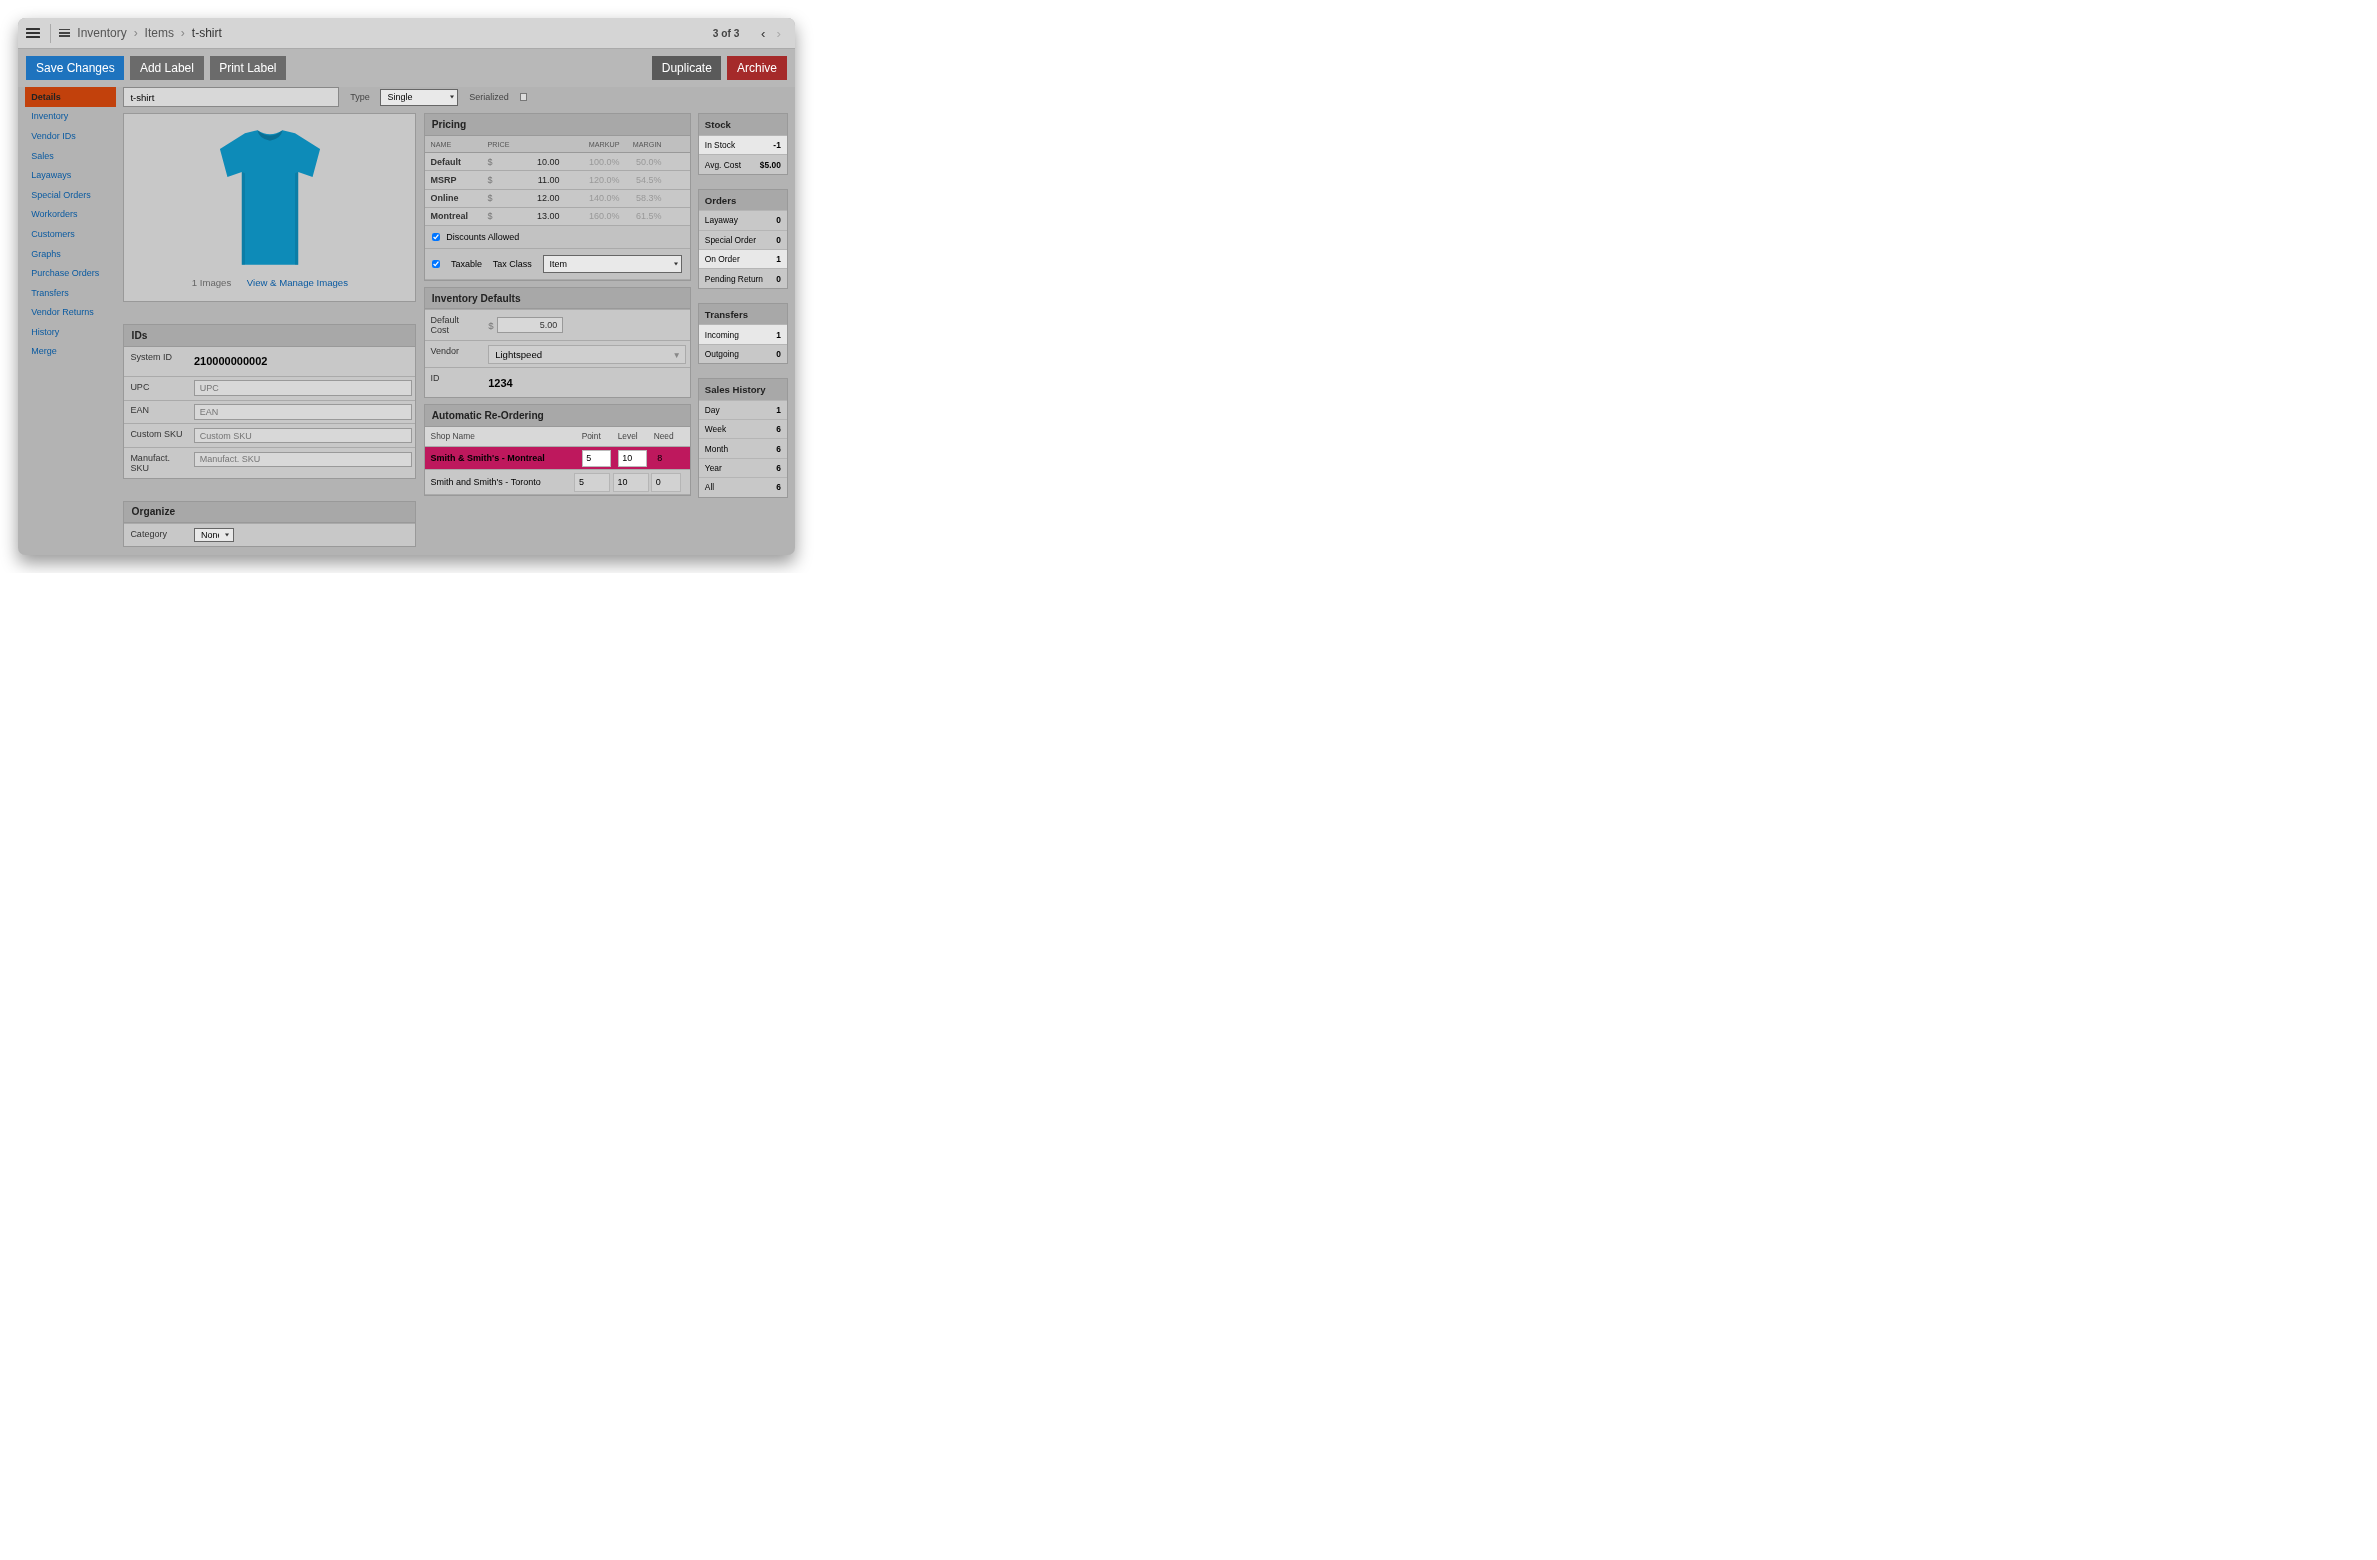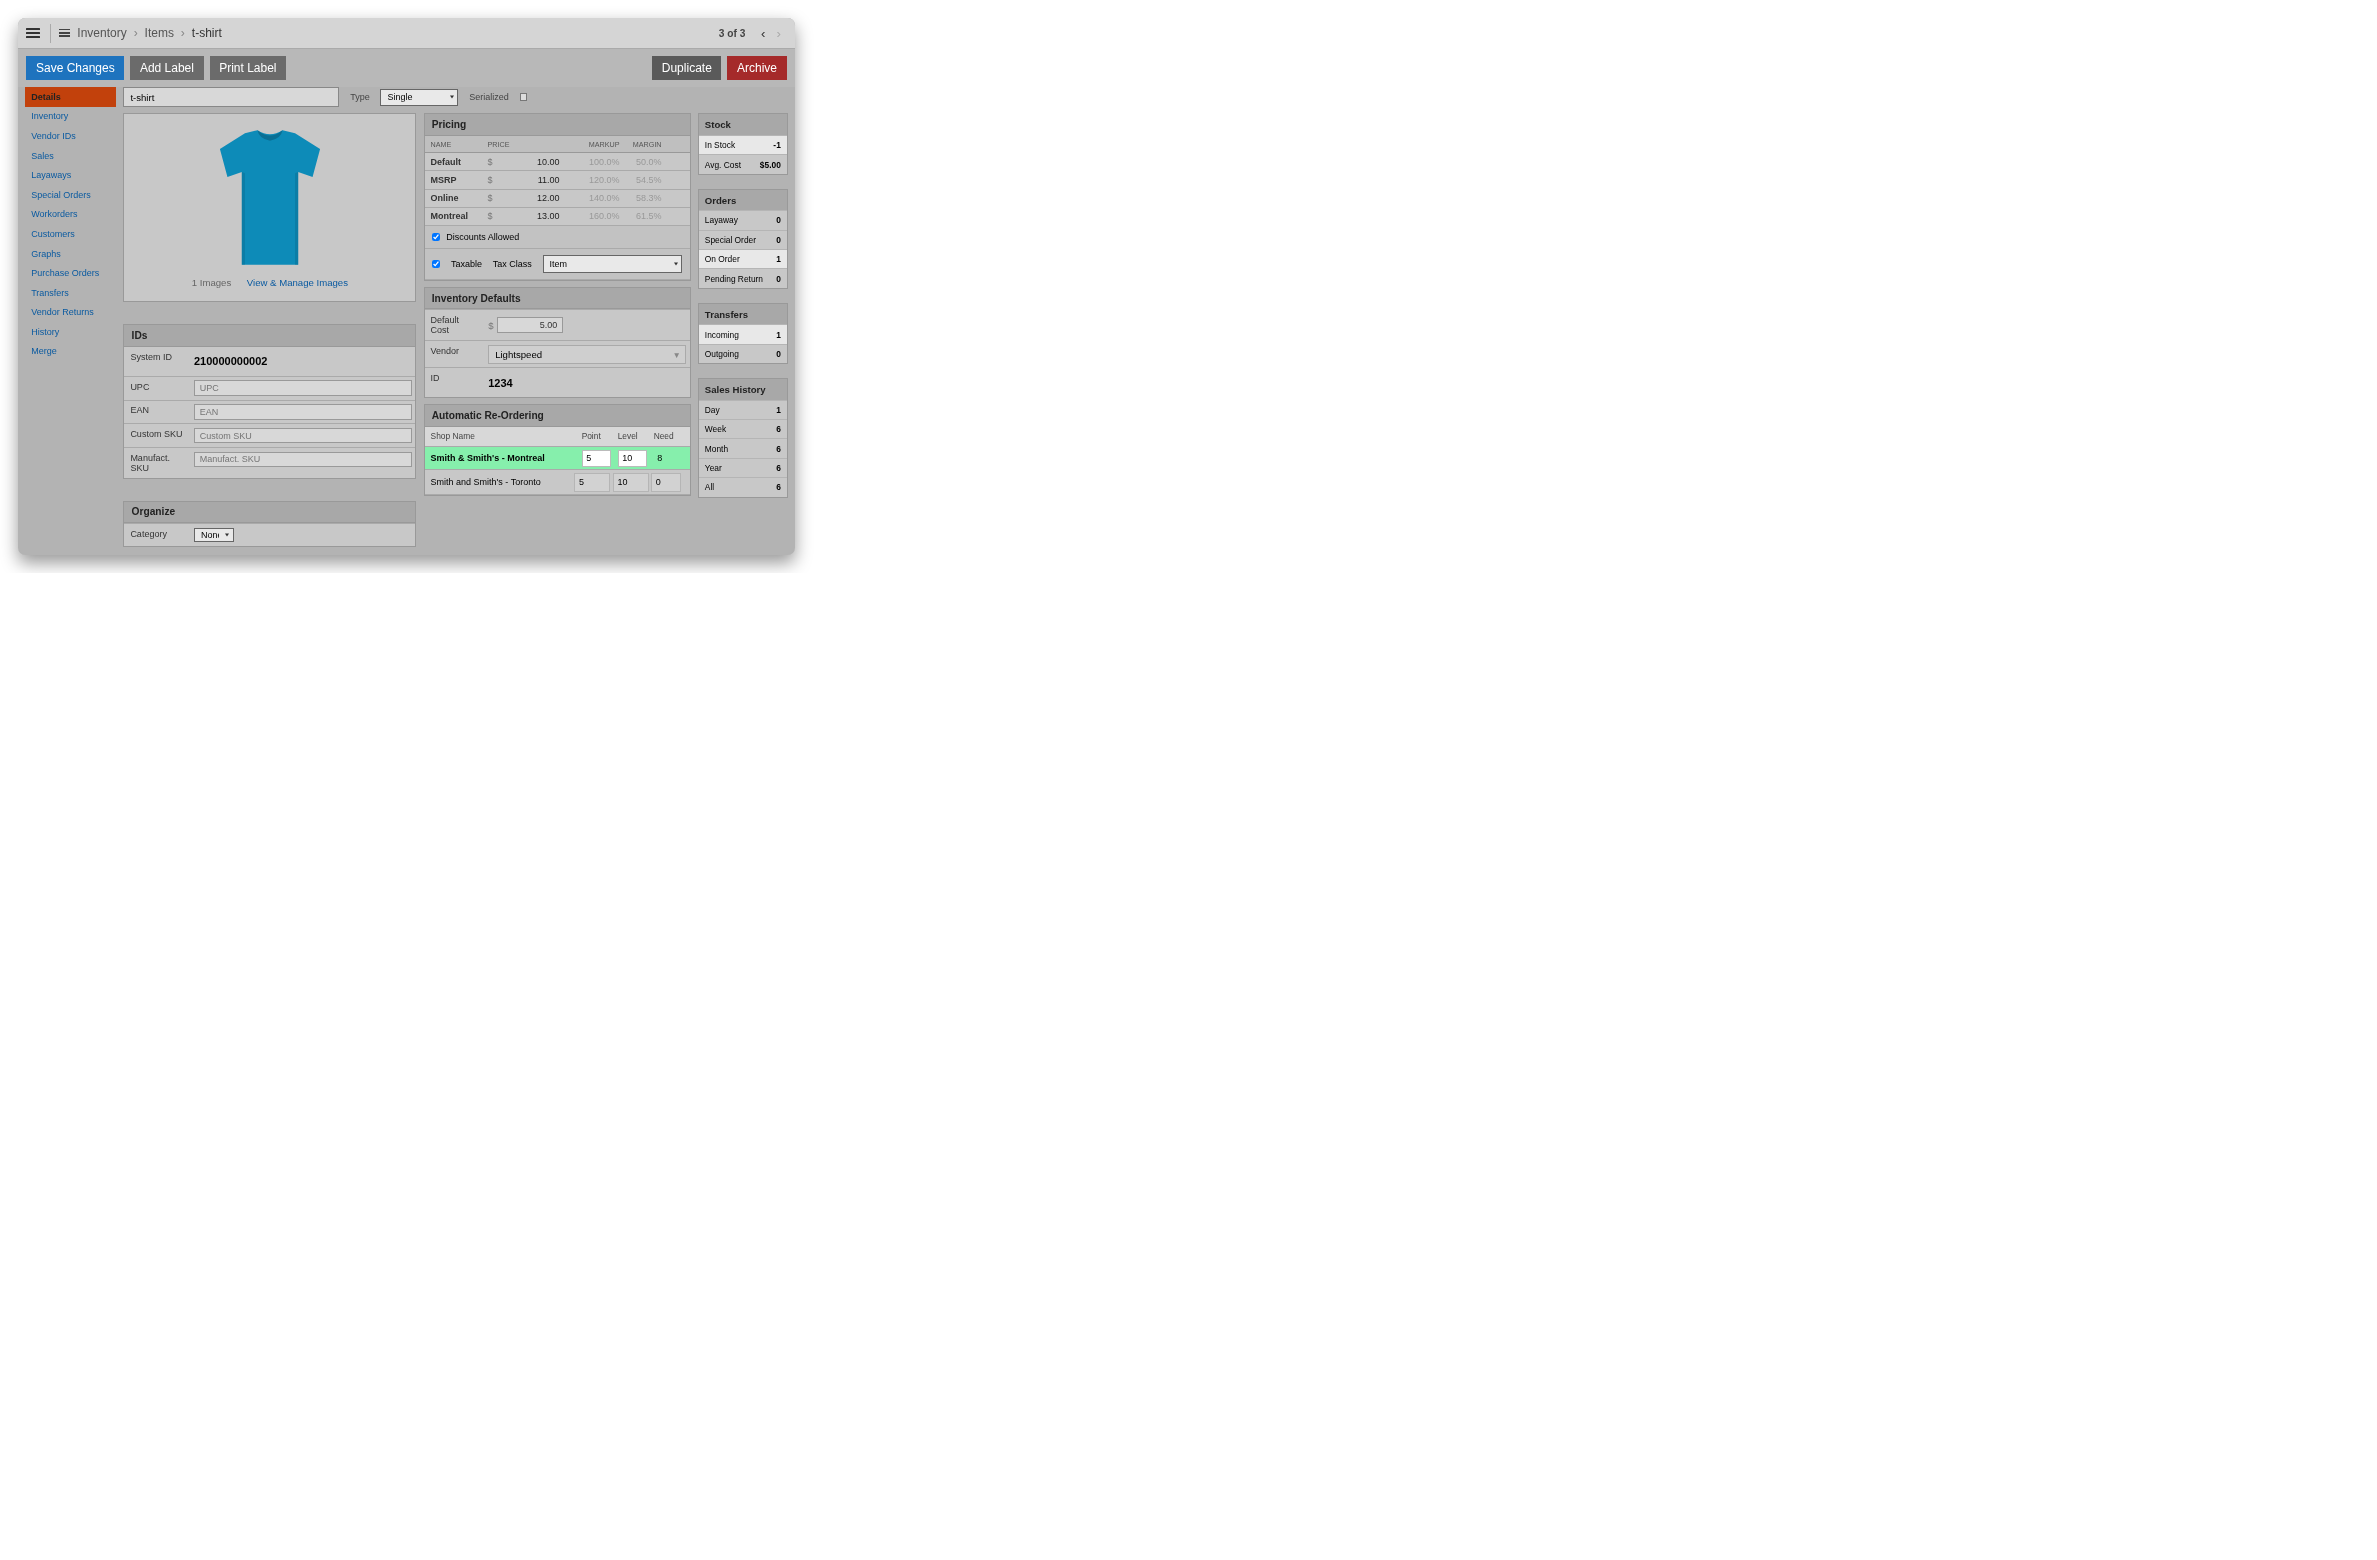--- a/index.html
+++ b/index.html
@@ -9,21 +9,21 @@
 .hamburger{width:13.2px;height:9.6px;display:flex;flex-direction:column;justify-content:space-between;cursor:pointer;margin-right:10.8px}
 .hamburger span{height:1.8px;background:#333;border-radius:0.6px}
 .vline{width:0.6px;height:19px;background:#aaa;margin-right:8.4px}
 .drawer-icon{width:10.8px;margin-right:7.2px;display:flex;flex-direction:column;gap:1.2px}
 .drawer-icon span{height:2.4px;background:#444}
 .drawer-icon span:first-child{height:1.8px}
 .crumb{font-size:12px;color:#555}
 .crumb .sep{margin:0 3.6px;color:#888}
 .crumb .cur{color:#333}
 .spacer{flex:1}
-.pager{font-size:10.2px;color:#444;font-weight:600;margin-right:10px}
+.pager{font-size:10.2px;color:#444;font-weight:600;margin-right:16px}
 .chev{width:15.6px;height:15.6px;display:inline-flex;align-items:center;justify-content:center;font-size:13.2px;cursor:pointer}
 .chev.dis{color:#aaa}
 .chev.en{color:#333}
 .actionbar{display:flex;align-items:center;gap:6px;padding:7.2px 8.4px;background:#b8b8b8}
 .btn{border:none;padding:4.8px 9.6px;border-radius:0;font-size:12px;color:#fff;cursor:pointer}
 .btn-primary{background:#1e73be}
 .btn-gray{background:#6b6b6b}
 .btn-dgray{background:#5a5a5a}
 .btn-danger{background:#a52a2a}
 .body{display:flex;gap:7.2px;padding:0 7.2px}
@@ -62,21 +62,21 @@
 .trow .pr{width:60px;text-align:right;color:#222}
 .trow .mk{width:60px;text-align:right;color:#999}
 .trow .mg{width:42px;text-align:right;color:#999}
 .crow{display:flex;align-items:center;gap:6px;padding:6px 7.2px;border-bottom:0.6px solid #aaa;background:#c2c2c2;font-size:9px}
 .crow input[type=checkbox]{width:8.4px;height:8.4px}
 .inline-input{height:15.6px;border:0.6px solid #999;background:#d8d8d8;padding:0 4.8px;font-size:9px}
 .reorder-hdr{display:flex;background:#d8d8d8;font-size:8.4px;color:#444;padding:4.8px 6px;border-bottom:0.6px solid #aaa}
 .reorder-row{display:flex;align-items:center;padding:2.4px 6px;border-bottom:0.6px solid #aaa;font-size:9px}
 .reorder-row .shop{flex:1}
 .reorder-row .cell{width:36px}
-.reorder-row.editable{background:#86efac}
+.reorder-row.editable{background:#be185d}
 .reorder-row.editable .shop{font-weight:700}
 .reorder-row.editable input{width:29px;height:17px;border:0.6px solid #bbb;padding:0 3.6px;font-size:9px}
 .reorder-row.ro{background:#c8c8c8}
 .reorder-row.ro .cell{background:#d2d2d2;margin-right:2.4px;padding:3.6px;border:0.6px solid #b5b5b5}
 .rightcol{width:90px;flex-shrink:0;display:flex;flex-direction:column;gap:14px}
 .rpanel{border:0.6px solid #999}
 .rpanel-hdr{background:#a8a8a8;padding:4.8px 6px;font-size:9.6px;font-weight:700;color:#222}
 .rrow{display:flex;justify-content:space-between;padding:4.2px 6px;font-size:8.4px;border-top:0.6px solid #b5b5b5;background:#c8c8c8}
 .rrow.hl{background:#e8e8e8}
 .rrow .val{font-weight:700}

